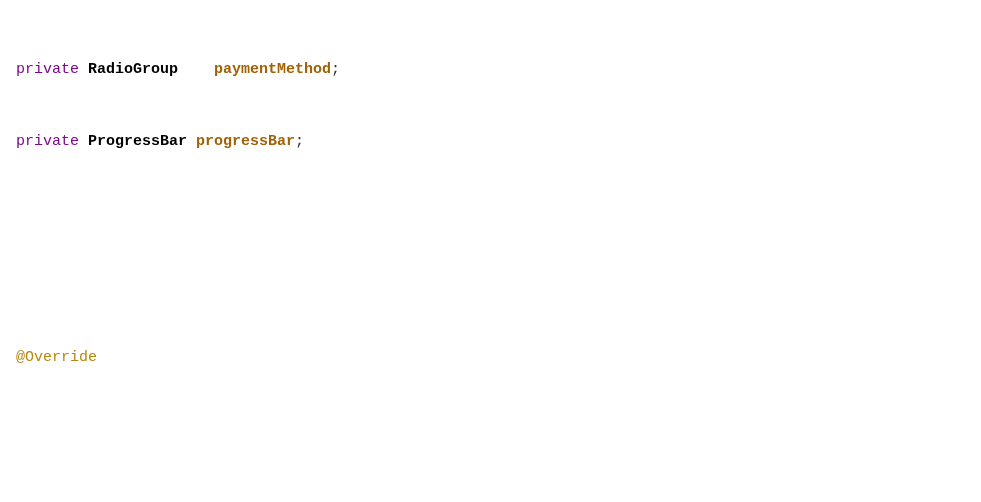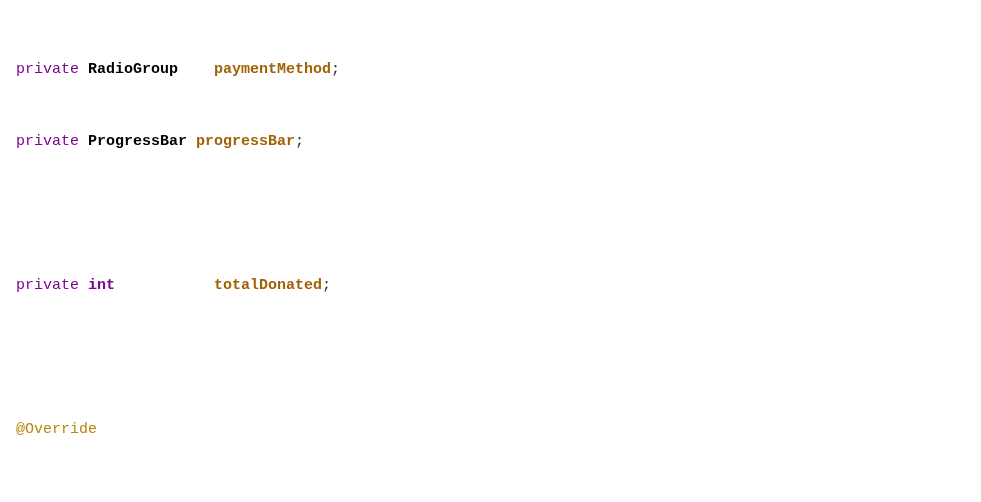--- a/index.html
+++ b/index.html
@@ -32,21 +32,20 @@
     .comment { color: #b8860b; }
     .line { display: block; padding: 0; }
   </style>
 </head>
 <body>
 
 <div class="code-block">
   <span class="line"><span class="kw-private">private</span> <span class="type-name">RadioGroup</span><span class="plain">    </span><span class="var-name">paymentMethod</span><span class="plain">;</span></span>
   <span class="line"><span class="kw-private">private</span> <span class="type-name">ProgressBar</span><span class="plain"> </span><span class="var-name">progressBar</span><span class="plain">;</span></span>
   <span class="line"> </span>
-  <span class="line"><span class="kw-private">private</span> <span class="kw-int">int</span><span class="plain">           </span><span class="var-name">totalDonated</span><span class="plain">;</span></span>
   <span class="line"> </span>
   <span class="line"><span class="comment">@Override</span></span>
   
   
   
   
   
   
   
   

